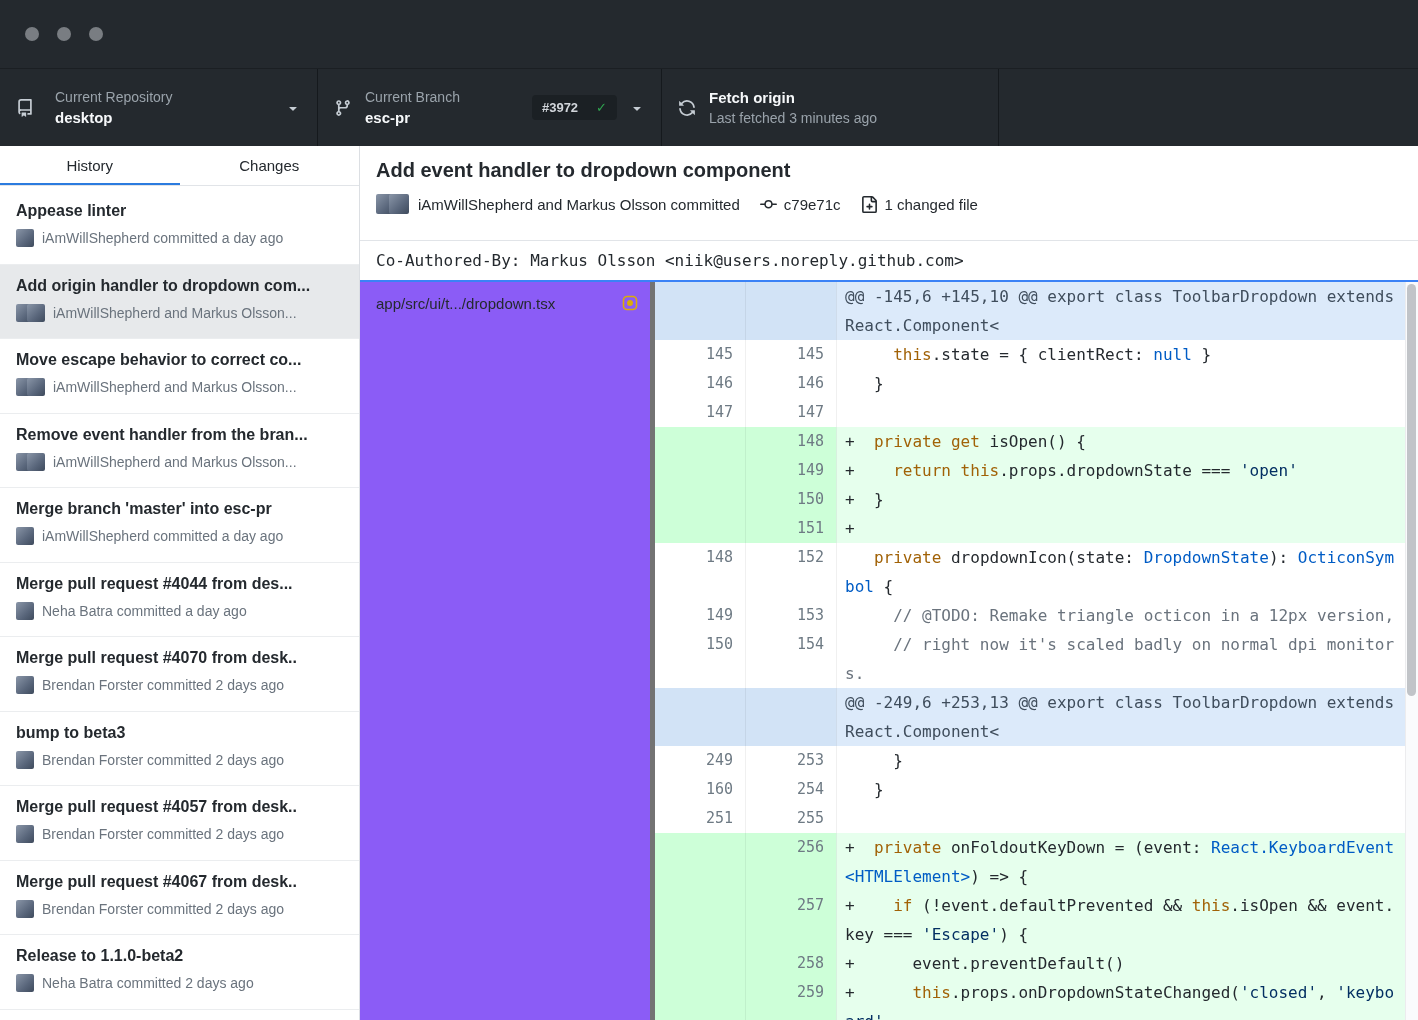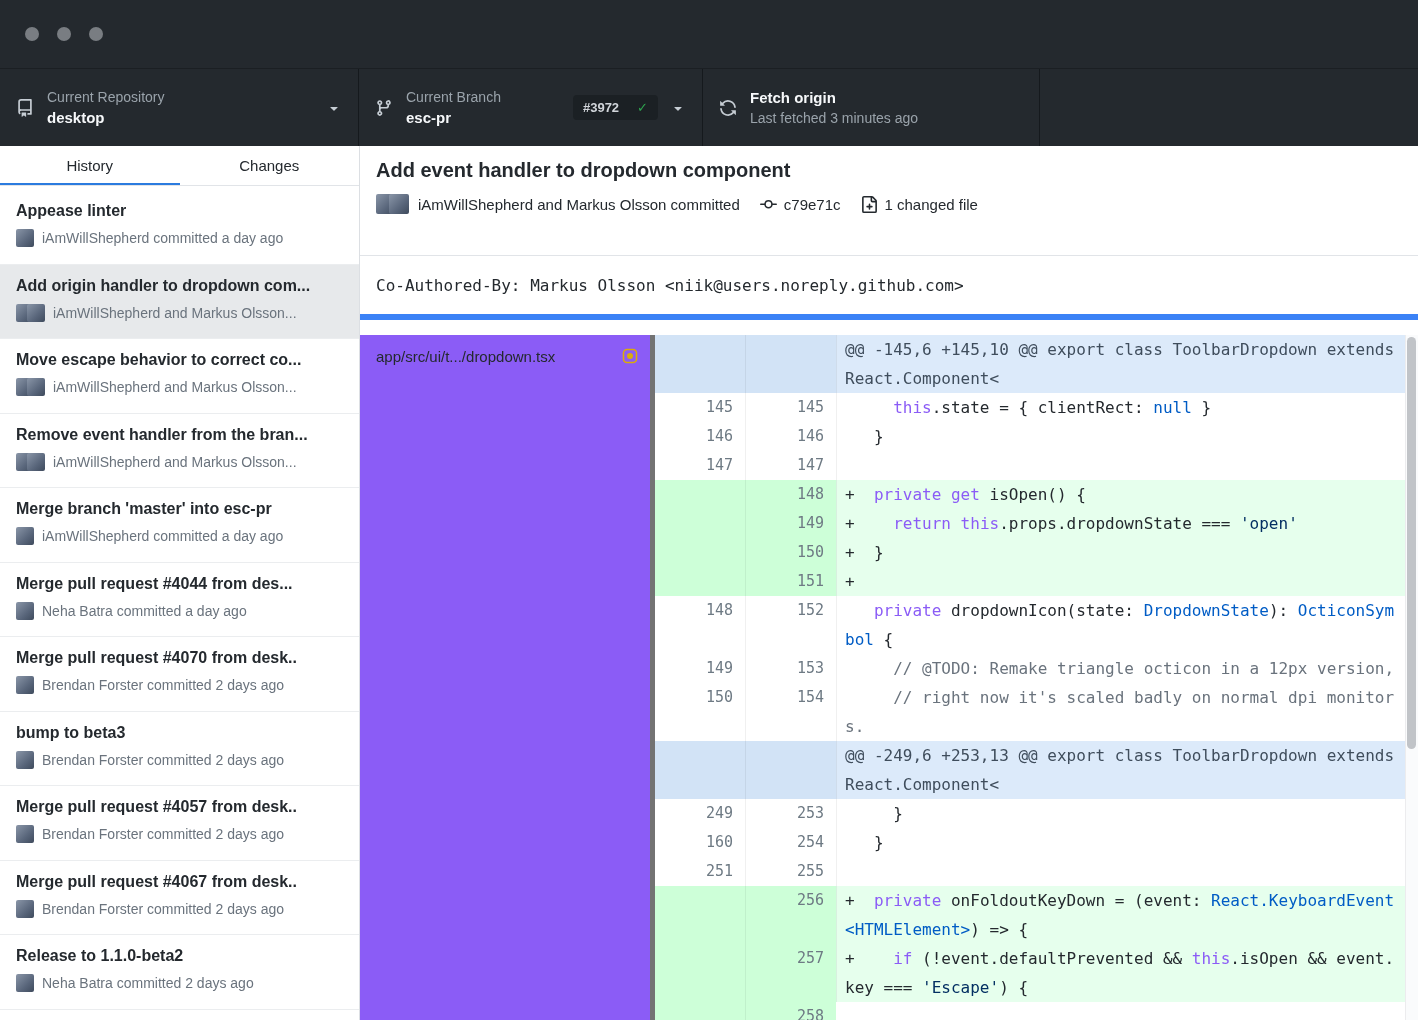--- a/index.html
+++ b/index.html
@@ -8,21 +8,21 @@
 
   .window { position:relative; width:1418px; height:1020px; background:#fff; overflow:hidden; }
 
   
   .titlebar { height:68px; background:#24292e; display:flex; align-items:center; padding-left:25px; }
   .traffic { width:14px; height:14px; border-radius:50%; background:#797d82; margin-right:18px; }
 
   
   .toolbar { height:78px; background:#24292e; display:flex; border-top:1px solid #1b1f23; }
   .tb-section { display:flex; align-items:center; border-right:1px solid #15191d; padding:0 16px; cursor:pointer; }
-  .tb-repo   { width:359px; }
+  .tb-repo   { width:318px;gap:8px; }
   .tb-branch { width:344px; }
   .tb-fetch  { width:337px; }
   .tb-rest   { flex:1; }
   .tb-icon { flex:none; margin-right:13px; color:#c6cdd4; display:flex; }
   .tb-text { min-width:0; }
   .tb-label { font-size:14px; color:#9aa3ab; margin-bottom:4px; white-space:nowrap; }
   .tb-value { font-size:15px; font-weight:700; color:#f6f8fa; white-space:nowrap; }
   .chevron { flex:none; color:#c6cdd4; display:flex; }
   .tb-repo .chevron { margin-left:auto; }
   .pr-badge { margin-left:auto; background:#1b2024; border-radius:4px; padding:5px 10px; display:flex; align-items:center; gap:18px; }
@@ -44,48 +44,48 @@
   .commit-item { height:74.5px; padding:12px 16px 0 16px; border-bottom:1px solid #ebedef; cursor:pointer; overflow:hidden; }
   .commit-item.selected { background:#e7e9eb; }
   .commit-title { font-size:16px; font-weight:700; color:#24292e; white-space:nowrap; overflow:hidden; }
   .commit-meta { display:flex; align-items:center; margin-top:9px; }
   .avatars { display:flex; flex:none; margin-right:8px; }
   .avatar { width:18px; height:18px; border-radius:2px; background:linear-gradient(135deg,#8a96a8 0%,#59667b 60%,#3e4a5c 100%); flex:none; }
   .avatar + .avatar { margin-left:-7px; }
   .commit-meta-text { font-size:14px; color:#6a737d; white-space:nowrap; overflow:hidden; }
 
   
-  .main { flex:1; min-width:0; display:flex; flex-direction:column; background:#fff;gap:15px; }
+  .main { flex:1; min-width:0; display:flex; flex-direction:column; background:#fff; }
   .commit-header { flex:none; height:94px; padding:13px 16px 0 16px; }
   .commit-title-main { font-size:20px; font-weight:700; color:#24292e; white-space:nowrap; overflow:hidden; }
   .commit-meta-row { display:flex; align-items:center; margin-top:12px; font-size:15px; color:#24292e; }
   .meta-avatars { display:flex; flex:none; margin-right:9px; }
   .meta-avatars .avatar { width:20px; height:20px; }
   .meta-byline { margin-right:20px; white-space:nowrap;text-align:center; }
   .meta-group { display:flex; align-items:center; gap:7px; margin-right:20px; white-space:nowrap; }
   .meta-icon { display:flex; color:#24292e; }
-  .commit-desc { flex:none; height:65px; border-top:1px solid #e1e4e8; border-bottom:6px solid #3b82f6; display:flex; align-items:center; padding:0 16px; font-family:"DejaVu Sans Mono","Liberation Mono",monospace; font-size:16px; color:#24292e; white-space:nowrap; overflow:hidden; }
+  .commit-desc { flex:none; height:42px; border-top:1px solid #e1e4e8; border-bottom:2px solid #3b82f6; display:flex; align-items:center; padding:0 16px; font-family:"DejaVu Sans Mono","Liberation Mono",monospace; font-size:16px; color:#24292e; white-space:nowrap; overflow:hidden; }
 
   
   .diff-area { flex:1; min-height:0; display:flex; position:relative; }
   .file-panel { width:295px; flex:none; border-right:5px solid #737373; background:#8b5cf6; }
   .file-row { height:42px; display:flex; align-items:center; padding:0 12px 0 16px; font-size:15px; color:#24292e; cursor:pointer; }
   .file-path { flex:1; min-width:0; white-space:nowrap; overflow:hidden; }
   .file-status-icon { flex:none; margin-left:10px; display:flex; }
   .diff-view { flex:1; min-width:0; overflow:hidden; font-family:"DejaVu Sans Mono","Liberation Mono",monospace; font-size:16px; line-height:29px; color:#24292e; }
   .diff-row { display:flex; min-height:29px; }
   .gutter { flex:none; text-align:right; padding-right:12px; font-size:15px; color:#6e7a84; }
   .gutter.old { width:90px; }
   .gutter.new { width:91px; border-left:1px solid rgba(0,0,0,0.06); }
   .code { flex:1; min-width:0; padding:0 18px 0 8px; white-space:pre-wrap; word-break:break-all; border-left:1px solid rgba(0,0,0,0.06); }
   .diff-row.hunk .gutter { background:#d2e3f6; }
   .diff-row.hunk .code { background:#dceafa; color:#3f4d5c; }
   .diff-row.added .gutter { background:#cdffd8; }
   .diff-row.added .code { background:#e6ffed; }
-  .tok-k { color:#8b5cf6; }
+  .tok-k { color:#a16207; }
   .tok-t { color:#005cc5; }
   .tok-s { color:#032f62; }
   .tok-c { color:#6a737d; }
 
   
   .diff-scrollbar { position:absolute; top:0; right:0; bottom:0; width:13px; background:#fafbfc; border-left:1px solid #ececee; }
   .diff-scroll-thumb { position:absolute; top:2px; right:2px; width:9px; height:412px; border-radius:5px; background:#c1c4c8; }
 </style>
 </head>
 <body>
@@ -409,20 +409,21 @@
               <div class="code"><span>+  </span><span class="tok-k">private</span><span> onFoldoutKeyDown = (event: </span><span class="tok-t">React.KeyboardEvent&lt;HTMLElement&gt;</span><span>) =&gt; {</span></div>
             </div>
             <div class="diff-row added">
               <div class="gutter old"></div>
               <div class="gutter new">257</div>
               <div class="code"><span>+    </span><span class="tok-k">if</span><span> (!event.defaultPrevented &amp;&amp; </span><span class="tok-k">this</span><span>.isOpen &amp;&amp; event.key === </span><span class="tok-s">'Escape'</span><span>) {</span></div>
             </div>
             <div class="diff-row added">
               <div class="gutter old"></div>
               <div class="gutter new">258</div>
+              <div class="code"><span>+      event.preventDefault()</span></div>
             </div>
             <div class="diff-row added">
               <div class="gutter old"></div>
               <div class="gutter new">259</div>
               <div class="code"><span>+      </span><span class="tok-k">this</span><span>.props.onDropdownStateChanged(</span><span class="tok-s">'closed'</span><span>, </span><span class="tok-s">'keyboard'</span></div>
             </div>
           </div>
         <div class="diff-scrollbar">
           <div class="diff-scroll-thumb"></div>
         </div>

